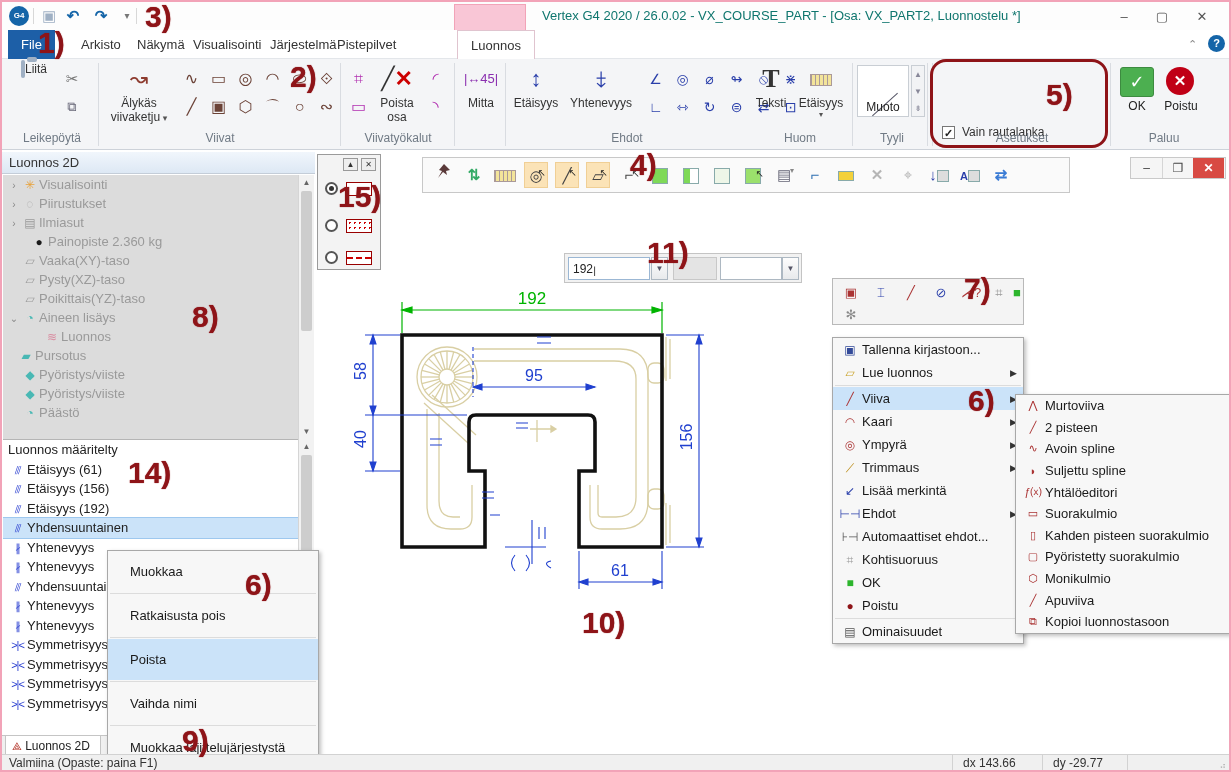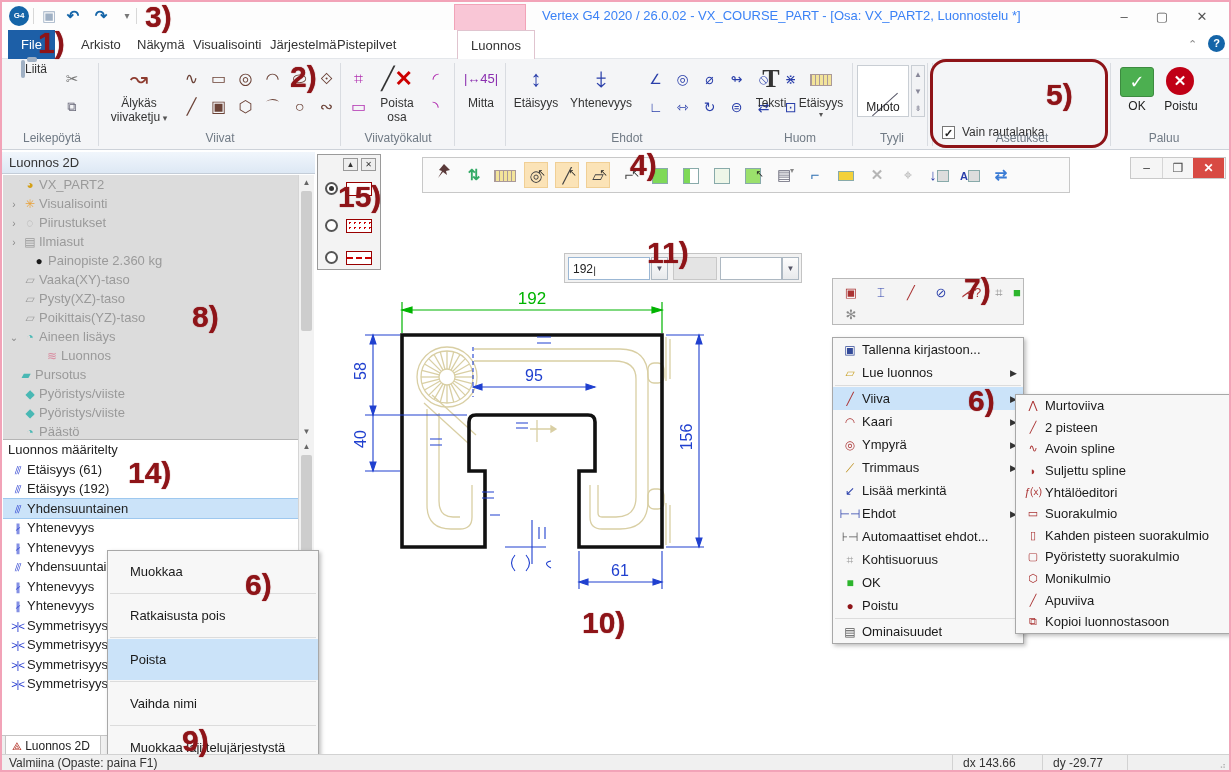--- a/index.html
+++ b/index.html
@@ -6,21 +6,21 @@
   html,body { width:1231px; height:772px; }
   body { font-family:"Liberation Sans", sans-serif; font-size:13px; color:#222; }
   #app { position:relative; width:1231px; height:772px; background:#fff; border:2px solid #f2a3b8; overflow:hidden; }
   .abs { position:absolute; }
 
   
   #titlebar { left:0; top:0; width:1227px; height:28px; background:#fdfdfd; }
   #logo { left:7px; top:4px; width:20px; height:20px; border-radius:50%; background:#1565a8; color:#fff; font-size:8px; font-weight:bold; text-align:center; line-height:20px; }
   .qat-btn { top:3px; width:22px; height:22px; text-align:center; line-height:22px; color:#777; font-size:15px; }
   .qat-sep { top:6px; width:1px; height:16px; background:#d8d8d8; }
-  #title-text { left:540px; top:6px; width:560px; color:#3b82f6; font-size:13px; white-space:nowrap; }
+  #title-text { left:540px; top:6px; width:560px; color:#0f766e; font-size:13px; white-space:nowrap; }
   .win-btn { top:5px; width:30px; height:20px; text-align:center; line-height:19px; color:#555; font-size:13px; }
   #pink-box { left:452px; top:2px; width:72px; height:29px; background:#f9c6d6; border:1px solid #f2a3b8; }
 
   
   #menubar { left:0; top:28px; width:1227px; height:29px; background:#fff; border-bottom:1px solid #e3e6ea; }
   .menu-item { position:absolute; top:0; height:29px; line-height:29px; padding:0 13px; color:#333; font-size:13px; }
   .menu-file { background:#1d5fa7; color:#fff !important; }
   .menu-tab-active { background:#fff; border:1px solid #e0c4cf; border-bottom:none; }
   #help-chev { left:1186px; top:36px; color:#888; font-size:11px; }
   #help-q { left:1206px; top:33px; width:17px; height:17px; border-radius:50%; background:#1565a8; color:#fff; text-align:center; line-height:17px; font-size:11px; font-weight:bold; }
@@ -269,21 +269,20 @@
     <div class="abs" id="exit-btn">
         <div class="ball">✕</div>
       </div>
     <div class="abs" style="left:1158px;top:40px;width:42px;text-align:center;font-size:12px">Poistu</div>
     <span class="grp-label" style="left:1112px;width:100px">Paluu</span>
   </div>
 
   <div id="left-col" class="abs">
     <div id="tree-header" class="abs">Luonnos 2D</div>
     <div id="tree-body" class="abs">
-        <div class="tree-row" style="padding-left: 4px;"><span class="tree-exp"></span><span class="tree-ico" style="color: rgb(212, 160, 23);">◕</span><span>VX_PART2</span></div>
         <div class="tree-row" style="padding-left: 4px;"><span class="tree-exp">›</span><span class="tree-ico" style="color: rgb(232, 163, 61);">✳</span><span>Visualisointi</span></div>
         <div class="tree-row" style="padding-left: 4px;"><span class="tree-exp">›</span><span class="tree-ico" style="color: rgb(154, 154, 154);">◌</span><span>Piirustukset</span></div>
         <div class="tree-row" style="padding-left: 4px;"><span class="tree-exp">›</span><span class="tree-ico" style="color: rgb(154, 154, 154);">▤</span><span>Ilmiasut</span></div>
         <div class="tree-row" style="padding-left: 13px;"><span class="tree-exp"></span><span class="tree-ico" style="color: rgb(26, 26, 26);">●</span><span>Painopiste 2.360 kg</span></div>
         <div class="tree-row" style="padding-left: 4px;"><span class="tree-exp"></span><span class="tree-ico" style="color: rgb(154, 154, 154);">▱</span><span>Vaaka(XY)-taso</span></div>
         <div class="tree-row" style="padding-left: 4px;"><span class="tree-exp"></span><span class="tree-ico" style="color: rgb(154, 154, 154);">▱</span><span>Pysty(XZ)-taso</span></div>
         <div class="tree-row" style="padding-left: 4px;"><span class="tree-exp"></span><span class="tree-ico" style="color: rgb(154, 154, 154);">▱</span><span>Poikittais(YZ)-taso</span></div>
         <div class="tree-row" style="padding-left: 4px;"><span class="tree-exp">⌄</span><span class="tree-ico" style="color: rgb(73, 184, 180);">◔</span><span>Aineen lisäys</span></div>
         <div class="tree-row" style="padding-left: 26px;"><span class="tree-exp"></span><span class="tree-ico" style="color: rgb(217, 140, 160);">≋</span><span>Luonnos</span></div>
         <div class="tree-row" style=""><span class="tree-exp"></span><span class="tree-ico" style="color: rgb(73, 184, 180);">▰</span><span>Pursotus</span></div>
@@ -292,20 +291,21 @@
         <div class="tree-row" style="padding-left: 4px;"><span class="tree-exp"></span><span class="tree-ico" style="color: rgb(73, 184, 180);">◔</span><span>Päästö</span></div>
       </div>
     <div class="vsb abs" style="left:296px;top:23px;height:264px">
       <div class="arr">▲</div>
       <div class="thumb" style="top:16px;height:140px"></div>
       <div class="arr" style="position:absolute;bottom:0;width:100%">▼</div>
     </div>
     <div id="list-body" class="abs">
         <div class="list-row">Luonnos määritelty</div>
         <div class="list-row"><span class="list-ico">⫻</span><span>Etäisyys (61)</span></div>
+        <div class="list-row"><span class="list-ico">⫻</span><span>Etäisyys (156)</span></div>
         <div class="list-row"><span class="list-ico">⫻</span><span>Etäisyys (192)</span></div>
         <div class="list-row list-sel"><span class="list-ico">⫻</span><span>Yhdensuuntainen</span></div>
         <div class="list-row"><span class="list-ico">∦</span><span>Yhtenevyys</span></div>
         <div class="list-row"><span class="list-ico">∦</span><span>Yhtenevyys</span></div>
         <div class="list-row"><span class="list-ico">⫻</span><span>Yhdensuuntainen</span></div>
         <div class="list-row"><span class="list-ico">∦</span><span>Yhtenevyys</span></div>
         <div class="list-row"><span class="list-ico">∦</span><span>Yhtenevyys</span></div>
         <div class="list-row"><span class="list-ico">&gt;|&lt;</span><span>Symmetrisyys</span></div>
         <div class="list-row"><span class="list-ico">&gt;|&lt;</span><span>Symmetrisyys</span></div>
         <div class="list-row"><span class="list-ico">&gt;|&lt;</span><span>Symmetrisyys</span></div>

